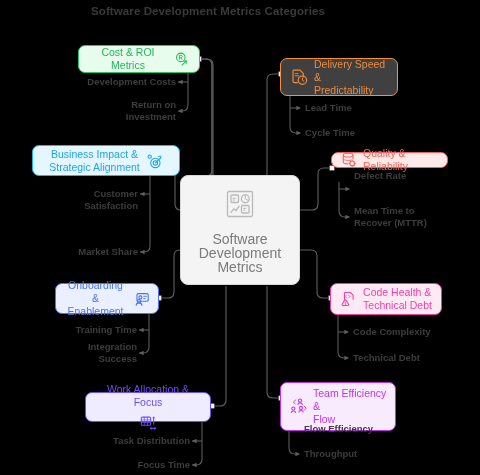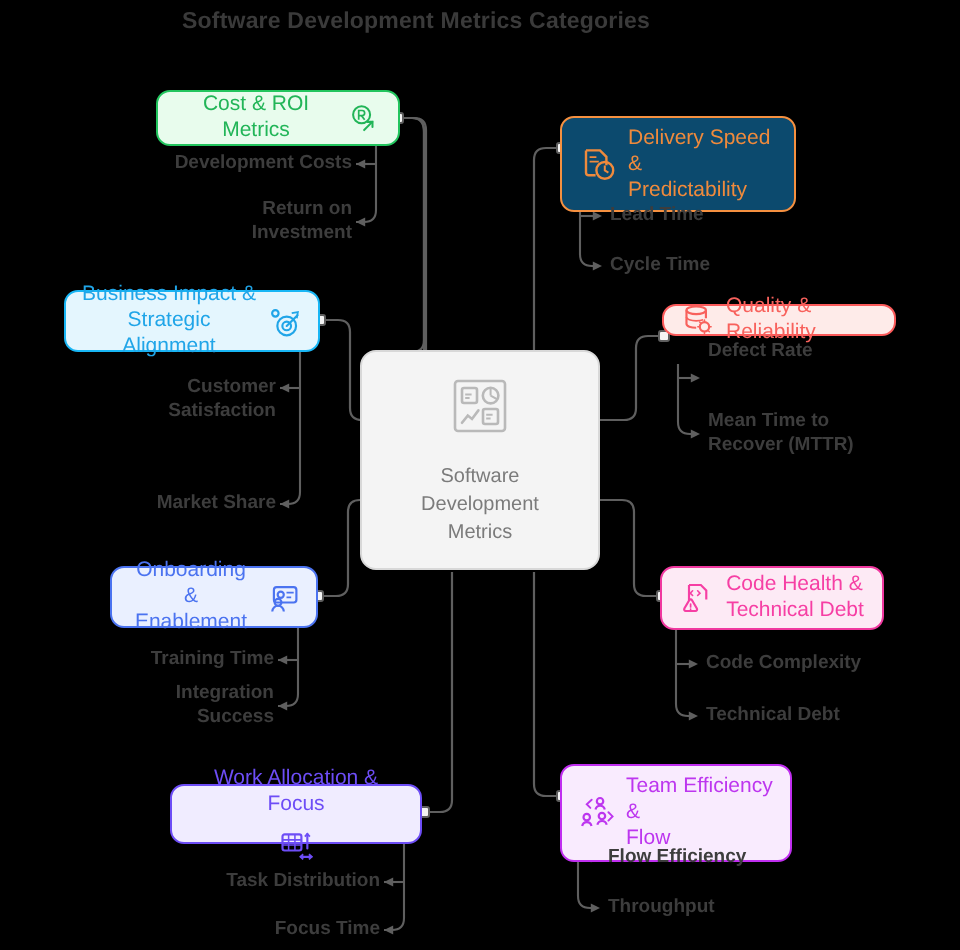--- a/index.html
+++ b/index.html
@@ -26,21 +26,21 @@
   .node .nicon{flex:0 0 auto;display:flex;align-items:center;justify-content:center;}
   .node.rev{flex-direction:row-reverse;}
 
   .center{
     position:absolute;left:180px;top:175px;width:120px;height:110px;
     box-sizing:border-box;background:#f4f4f4;border:1.3px solid #d8d8d8;
     border-radius:8px;display:flex;flex-direction:column;align-items:center;
     justify-content:center;gap:7px;
   }
   .center .clabel{
-    font-size:10px;line-height:14px;color:#7b7b7b;text-align:center;white-space:pre-line;
+    font-size:14px;line-height:14px;color:#7b7b7b;text-align:center;white-space:pre-line;
   }
 
   .leaf{
     position:absolute;font-size:9.5px;line-height:12px;color:#3d3d3d;
     font-weight:bold;white-space:pre-line;
   }
   .leaf.l{text-align:right;}
   .leaf.r{text-align:left;}
 </style>
 </head>
@@ -161,21 +161,21 @@
     <span class="nicon">
       <svg width="17" height="17" viewBox="0 0 20 20" fill="none" stroke="currentColor" stroke-width="1.2">
         <circle cx="8" cy="7.5" r="5"></circle>
         <path d="M6.3,10.4 V5 h2 a1.5,1.5 0 0 1 0,3 h-2 m1.6,0 l1.9,2.4" stroke-width="1"></path>
         <path d="M9.5,16.5 l4.8,-4.8" stroke-linecap="round"></path>
         <path d="M11.4,11.7 h3 v3" stroke-linecap="round"></path>
       </svg>
     </span>
   </div>
 
-  <div class="node" style="left: 32px; top: 145px; width: 128px; height: 31px; background: rgb(228, 246, 254); border-color: rgb(24, 182, 245); color: rgb(32, 165, 232);">
+  <div class="node" style="left: 32px; top: 145px; width: 148px; height: 31px; background: rgb(228, 246, 254); border-color: rgb(24, 182, 245); color: rgb(32, 165, 232);">
     <span class="nlabel">Business Impact &amp;
 Strategic Alignment</span>
     <span class="nicon">
       <svg width="18" height="18" viewBox="0 0 20 20" fill="none" stroke="currentColor" stroke-width="1.2">
         <circle cx="5.2" cy="5.2" r="1.8"></circle>
         <circle cx="11.5" cy="12.2" r="5.2"></circle>
         <circle cx="11.5" cy="12.2" r="2.4"></circle>
         <path d="M11.5,12.2 L17.5,6.2" stroke-linecap="round"></path>
         <path d="M14.3,5.1 l3.4,-0.6 l-0.6,3.4" stroke-width="1"></path>
       </svg>
@@ -204,21 +204,21 @@
         <rect x="2.5" y="3.5" width="10.5" height="9" rx="1.2"></rect>
         <path d="M2.5,6.6 h10.5 M2.5,9.5 h10.5 M5.9,3.5 v9 M9.4,3.5 v9" stroke-width=".85"></path>
         <path d="M16.3,3.4 v8" stroke-linecap="round"></path>
         <path d="M14.9,4.8 l1.4,-1.5 l1.4,1.5" stroke-width="1"></path>
         <path d="M12.6,16 h6" stroke-linecap="round"></path>
         <path d="M14,14.6 l-1.5,1.4 l1.5,1.4 M17.2,14.6 l1.5,1.4 l-1.5,1.4" stroke-width="1"></path>
       </svg>
     </span>
   </div>
 
-  <div class="node rev" style="left: 280px; top: 58px; width: 118px; height: 48px; background: #0c4a6e; border-color: rgb(245, 144, 64); color: rgb(239, 138, 60);">
+  <div class="node rev" style="left: 280px; top: 58px; width: 118px; height: 38px; background: #404040; border-color: rgb(245, 144, 64); color: rgb(239, 138, 60);">
     <span class="nlabel" style="text-align:left;">Delivery Speed &amp;
 Predictability</span>
     <span class="nicon">
       <svg width="20" height="20" viewBox="0 0 20 20" fill="none" stroke="currentColor" stroke-width="1.2">
         <path d="M4,3.2 h7 l3.2,3.2 v4.2 M4,3.2 v11 a1.4,1.4 0 0 0 1.4,1.4 h3.4"></path>
         <path d="M5.8,6.6 h3.4 M5.8,8.8 h4.6" stroke-width=".9"></path>
         <circle cx="13.4" cy="13.2" r="4.2"></circle>
         <path d="M13.4,10.8 v2.4 l1.8,1.1" stroke-width="1"></path>
       </svg>
     </span>

